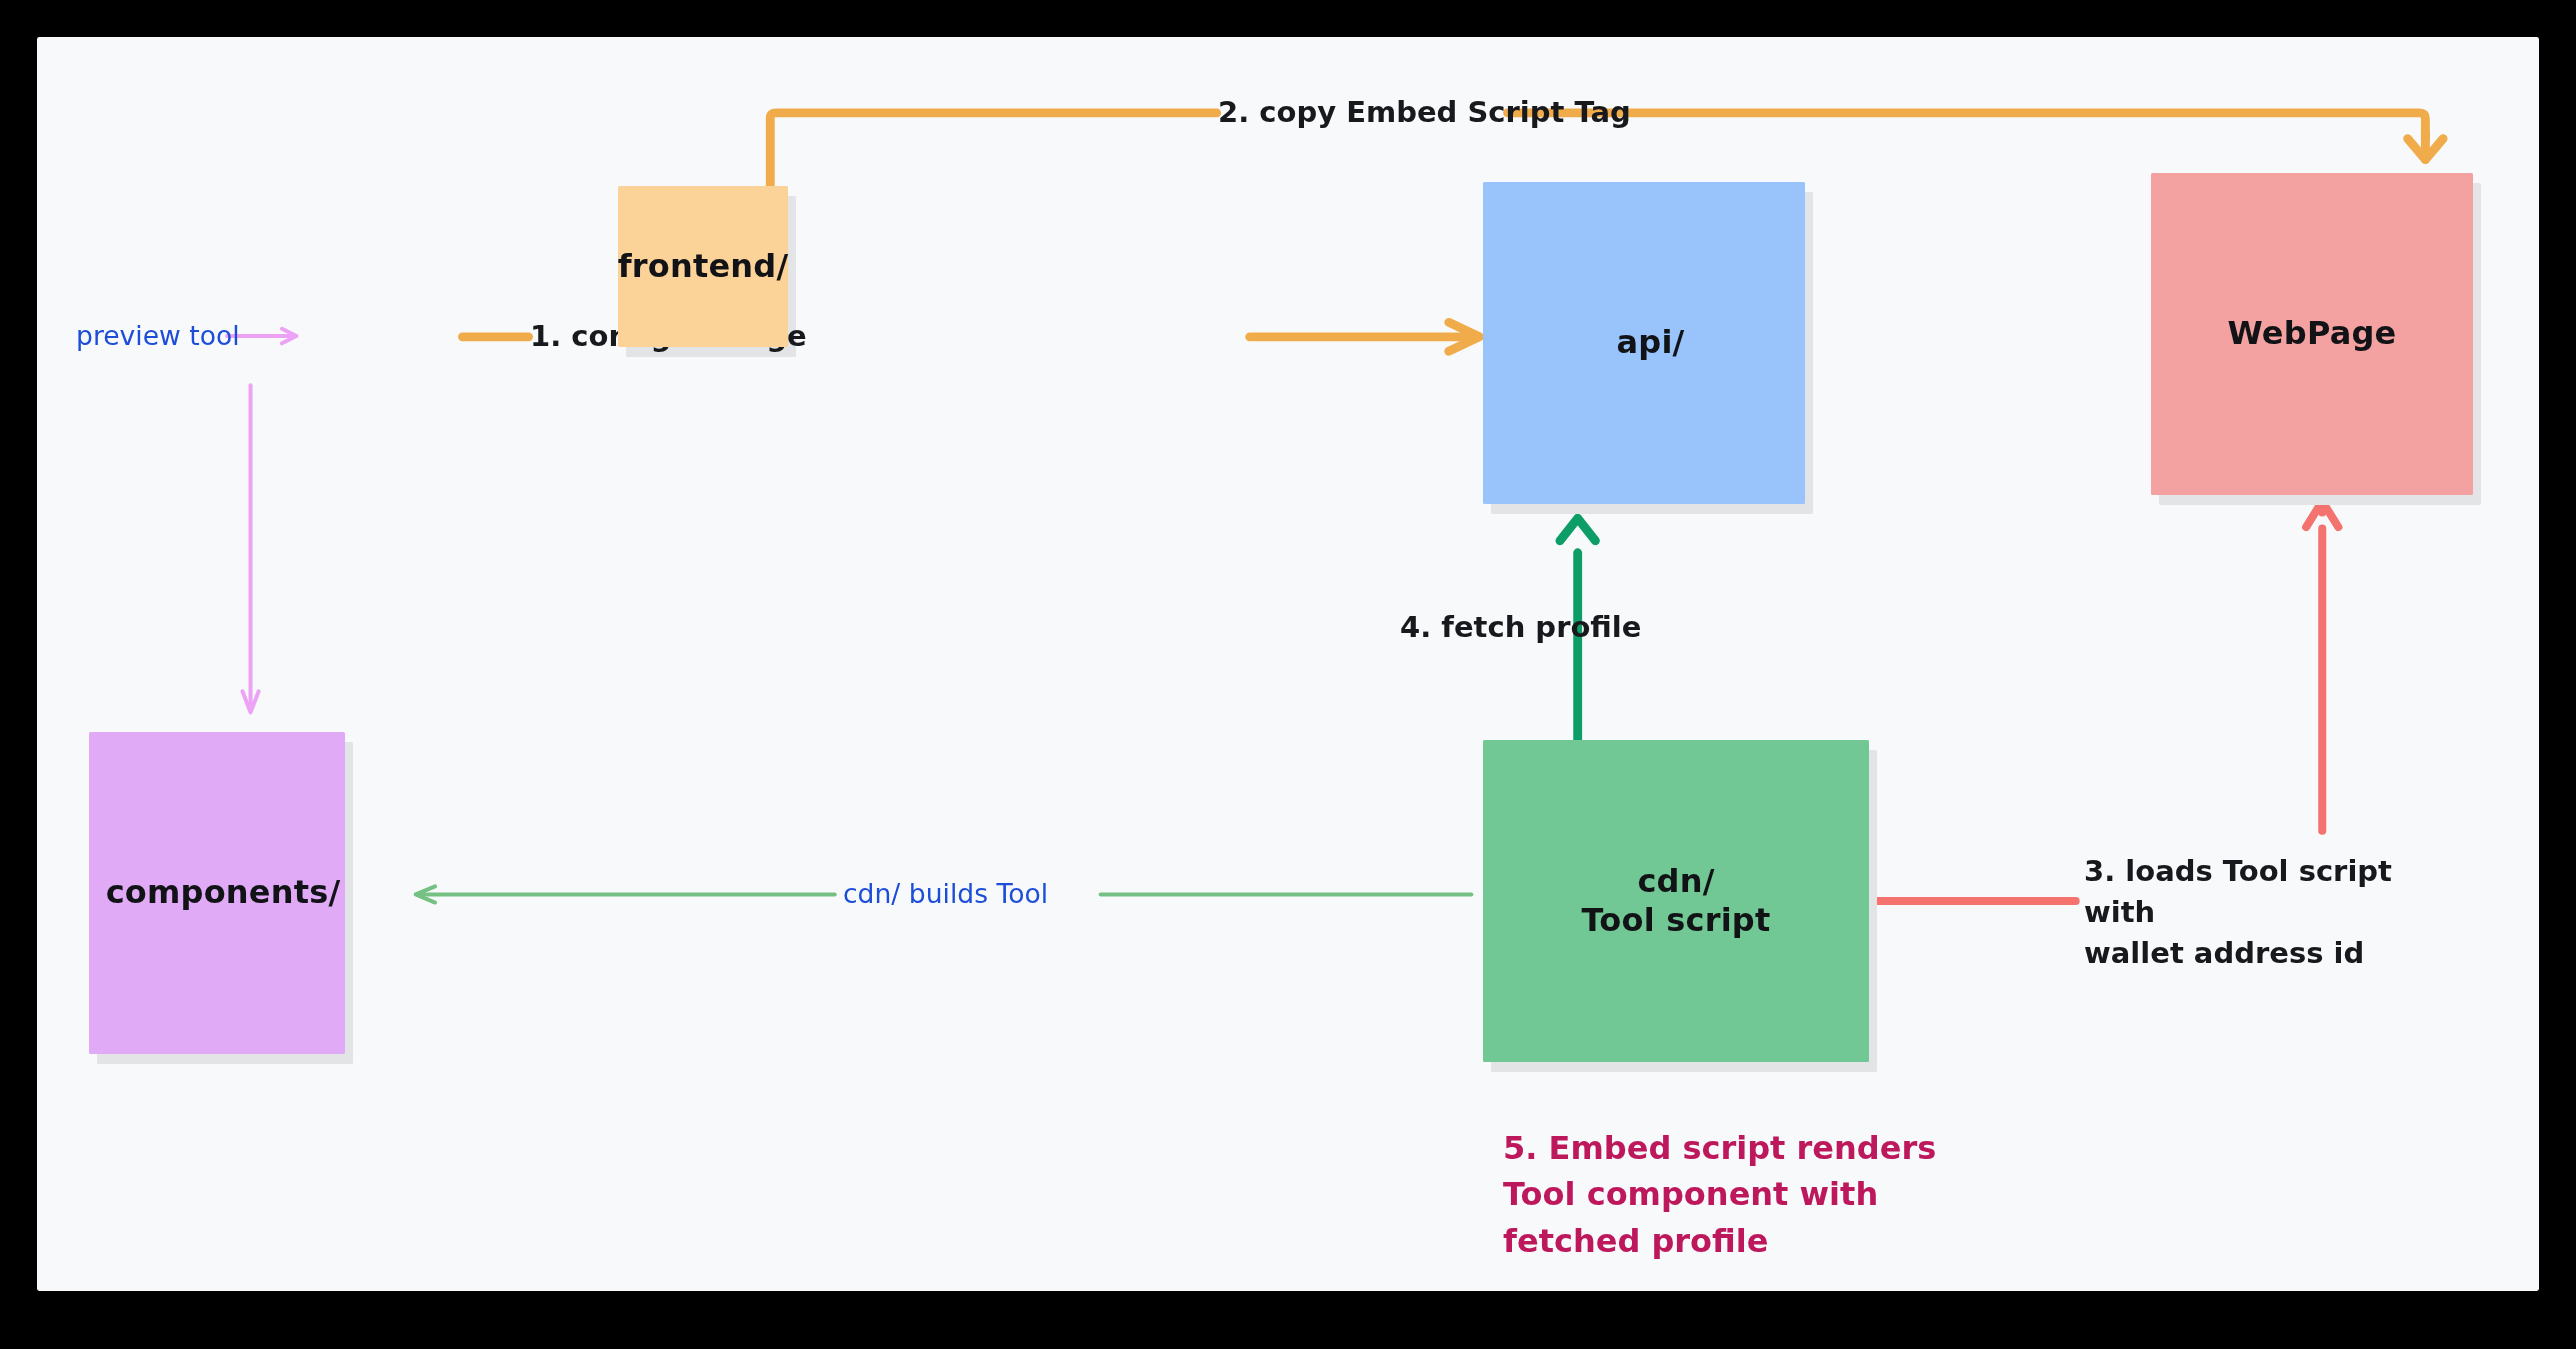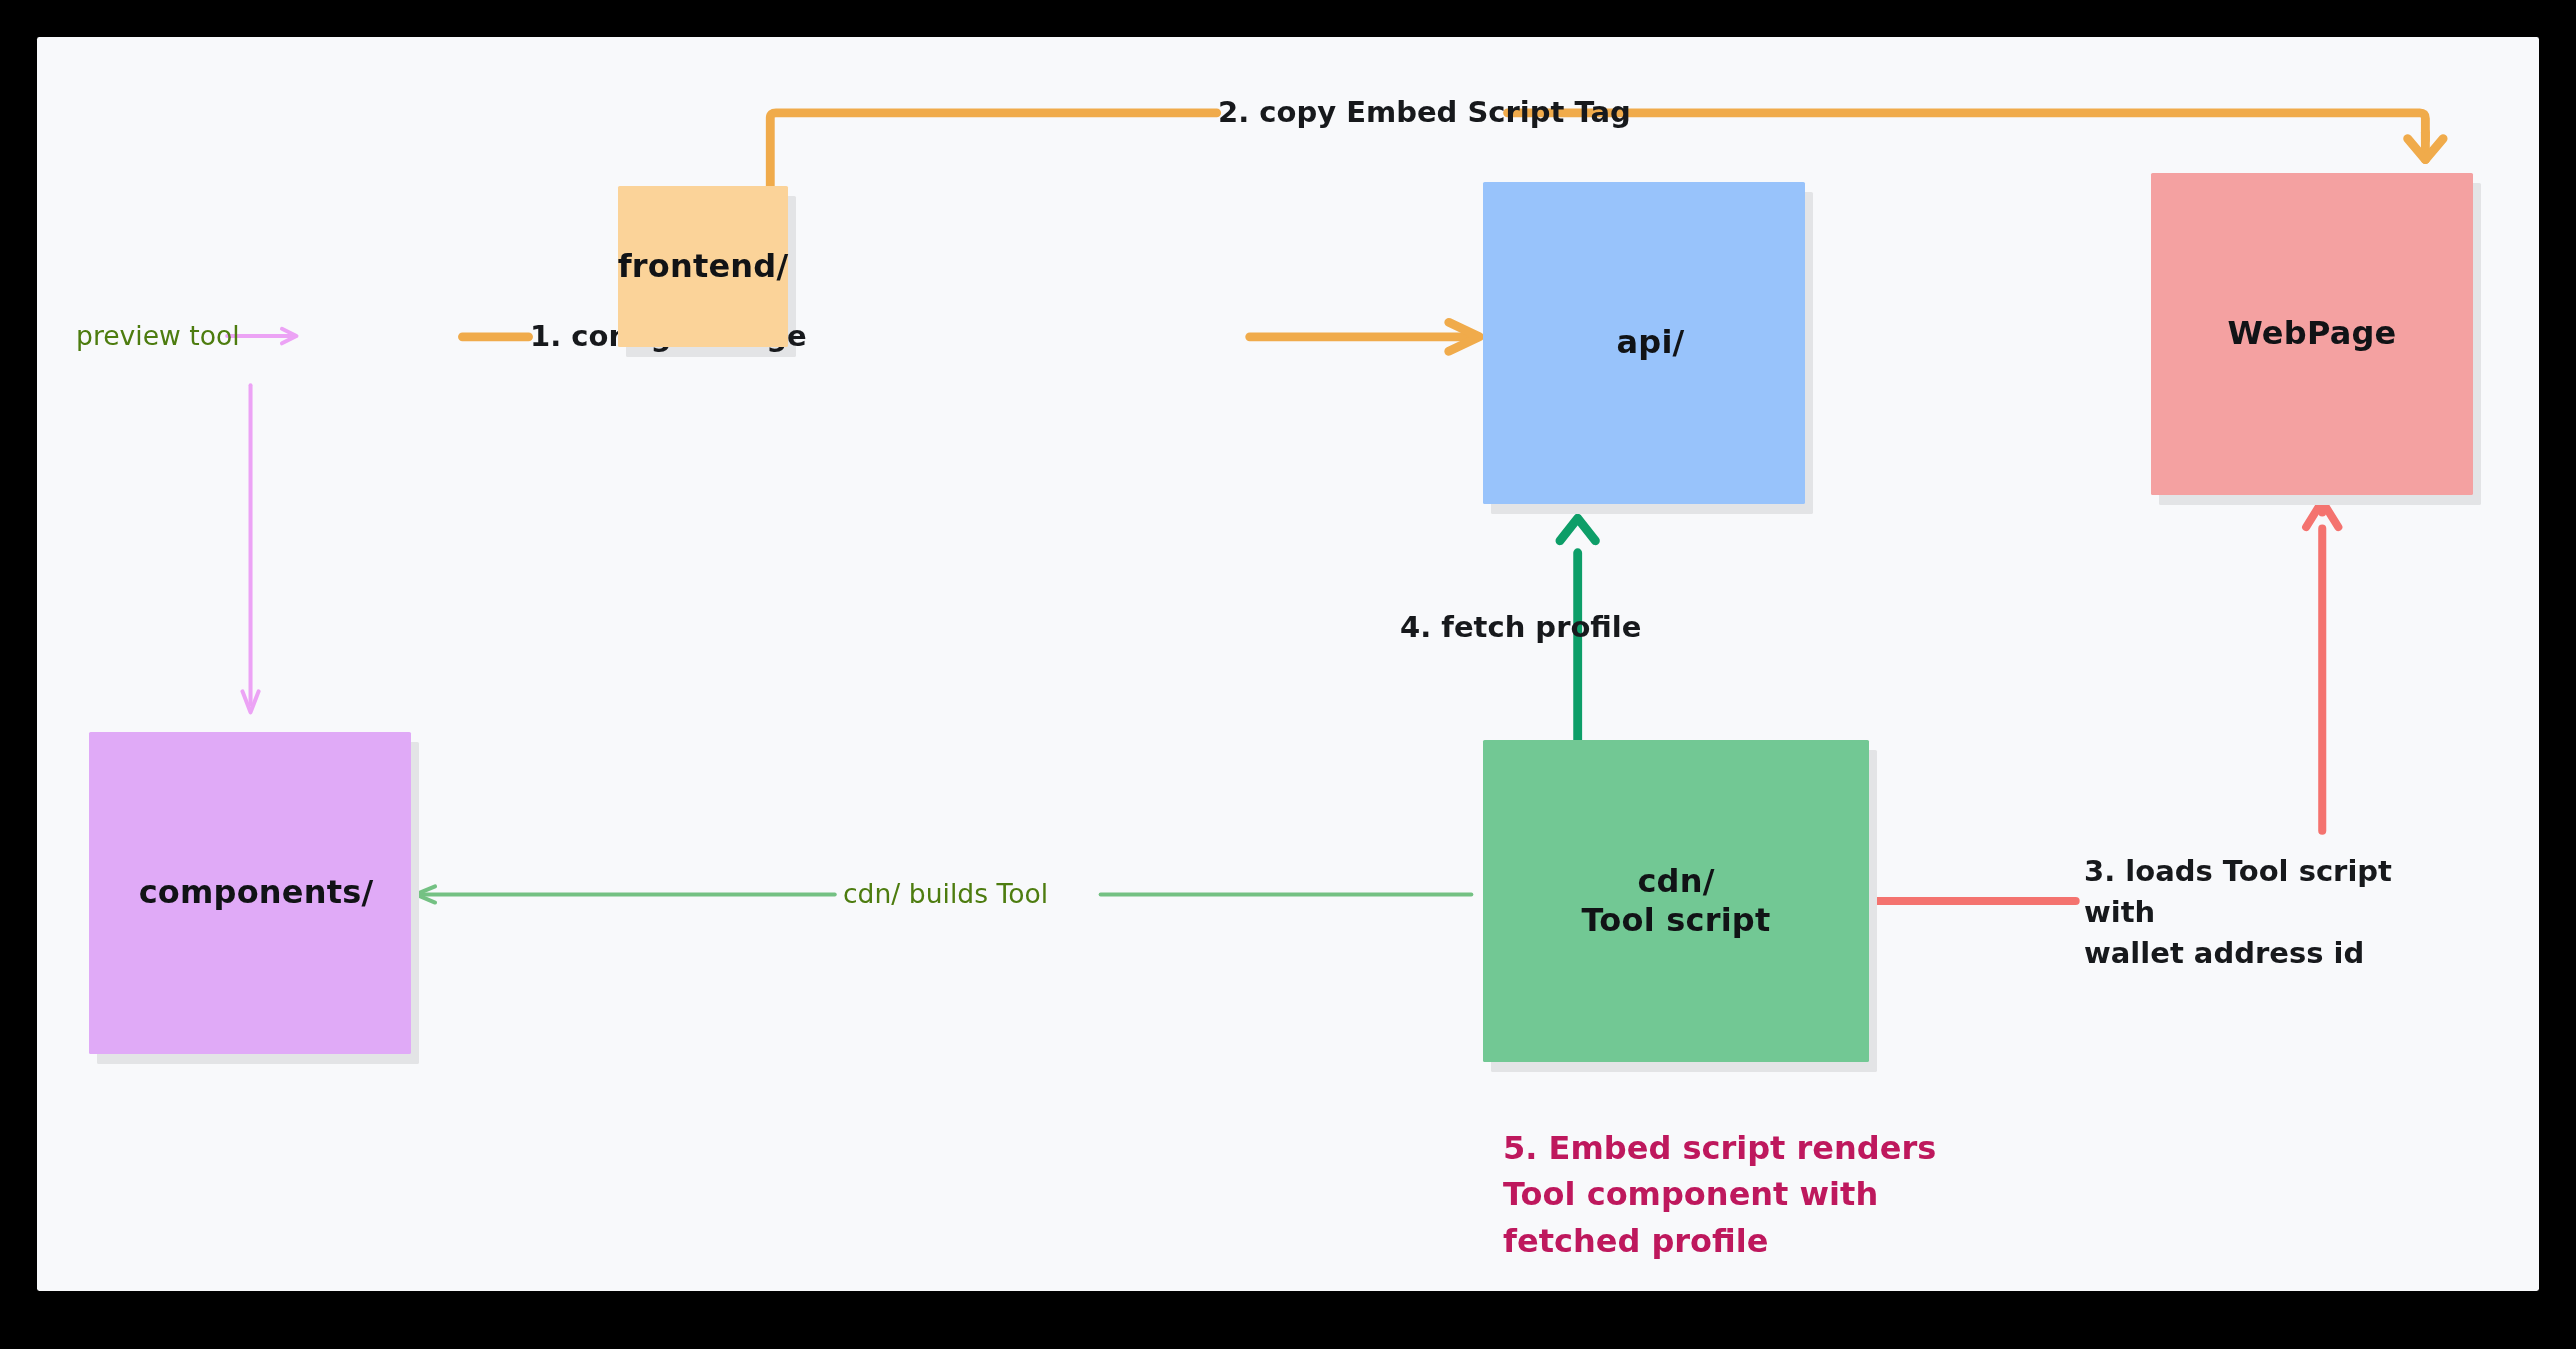--- a/index.html
+++ b/index.html
@@ -12,21 +12,21 @@
   svg.layer{position:absolute;left:0;top:0;width:2502px;height:1254px;overflow:visible;}
 
   .node{position:absolute;box-sizing:border-box;display:flex;align-items:center;justify-content:center;}
   .node .shadow{position:absolute;left:8px;top:9.7px;width:100%;height:100%;background:#e3e4e6;border-radius:1.6px;z-index:0;}
   .node .face{position:absolute;left:0;top:0;width:100%;height:100%;border-radius:1.6px;z-index:1;}
   .node .label{position:relative;z-index:2;color:#111316;font-weight:700;text-align:center;line-height:1.22;
     font-family:"DejaVu Sans",sans-serif;letter-spacing:0.2px;}
 
   .edge-label{position:absolute;color:#17191c;font-weight:700;white-space:pre;
     font-family:"DejaVu Sans",sans-serif;line-height:1.42;}
-  .edge-label.muted{color:#4d7c0f;font-weight:400;}
+  .edge-label.muted{color:#1d4ed8;font-weight:400;}
   .note{position:absolute;color:#be185d;font-weight:700;line-height:1.45;white-space:pre;
     font-family:"DejaVu Sans",sans-serif;}
 </style>
 </head>
 <body>
 
 <div id="stage">
   <div id="canvas">
 
     <svg class="layer" viewBox="0 0 3105 1556">
@@ -85,21 +85,21 @@
       <div class="face" style="background:#98c3fb;"></div>
       <div class="label" style="font-size:32px;margin-left:13px;">api/</div>
     </div>
 
     <div class="node" style="left:2114px;top:136px;width:322px;height:322px;">
       <div class="shadow"></div>
       <div class="face" style="background:#f4a1a1;"></div>
       <div class="label" style="font-size:32px;">WebPage</div>
     </div>
 
-    <div class="node" style="left:52px;top:695px;width:322px;height:322px;padding-left:12px;">
+    <div class="node" style="left:52px;top:695px;width:256px;height:322px;padding-left:12px;">
       <div class="shadow"></div>
       <div class="face" style="background:#e0aaf7;"></div>
       <div class="label" style="font-size:32px;">components/</div>
     </div>
 
     <div class="node" style="left:1446px;top:703px;width:386px;height:322px;">
       <div class="shadow"></div>
       <div class="face" style="background:#72c894;"></div>
       <div class="label" style="font-size:32px;white-space:pre;">cdn/
 Tool script</div>

